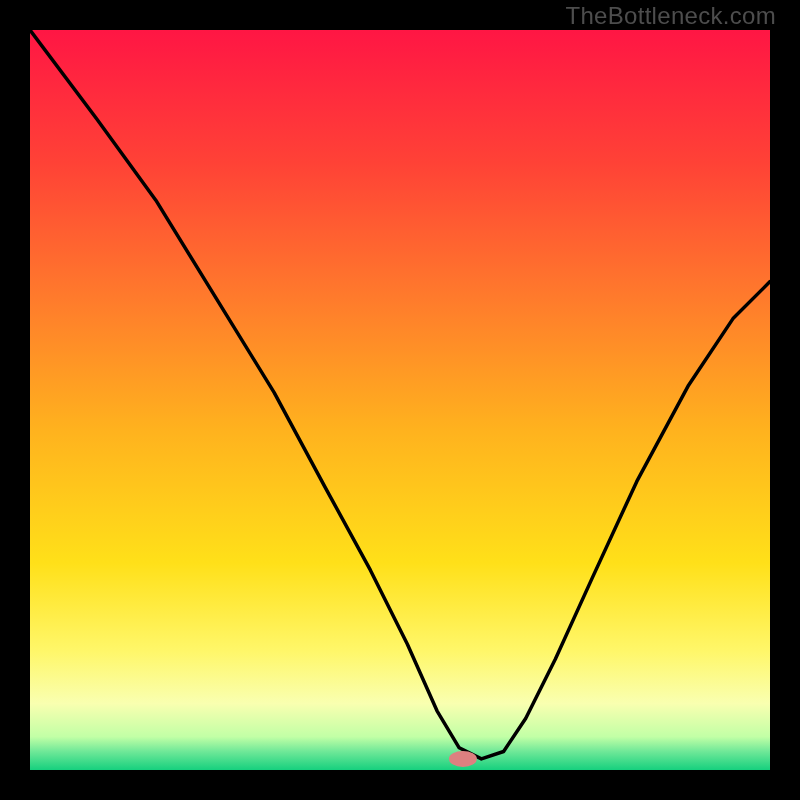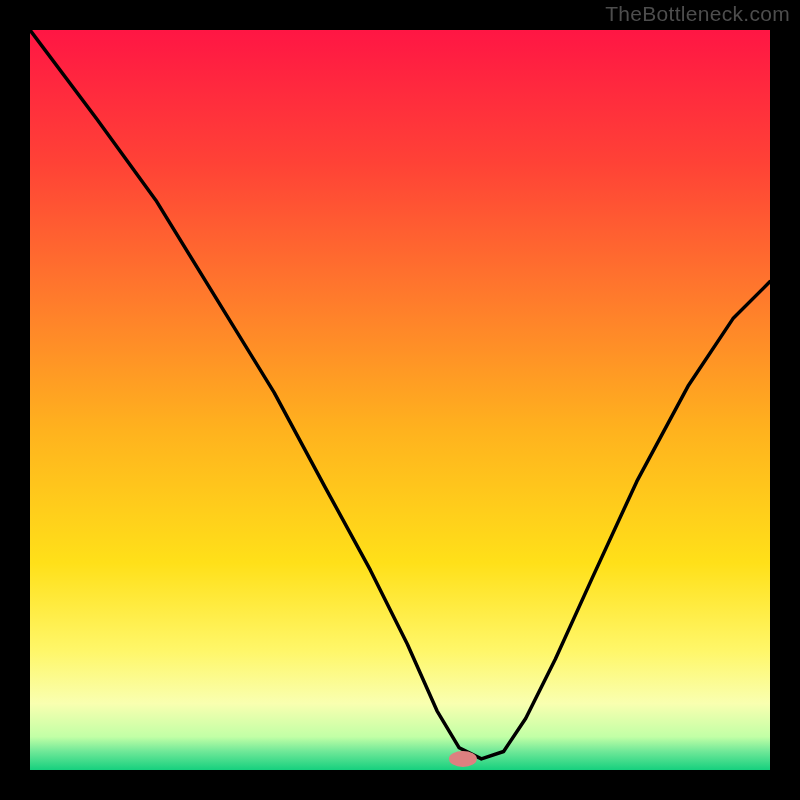--- a/index.html
+++ b/index.html
@@ -13,23 +13,23 @@
   }
   .outer {
     position: relative;
     width: 800px;
     height: 800px;
     background: #000000;
   }
   .watermark {
     position: absolute;
     top: 2px;
-    right: 10px;
+    right: 24px;
     color: #4d4d4d;
-    font-size: 21px;
+    font-size: 24px;
     font-weight: 500;
     letter-spacing: 0.3px;
     z-index: 30;
     user-select: none;
   }
   .plot-area {
     position: absolute;
     left: 30px;
     top: 30px;
     width: 740px;

